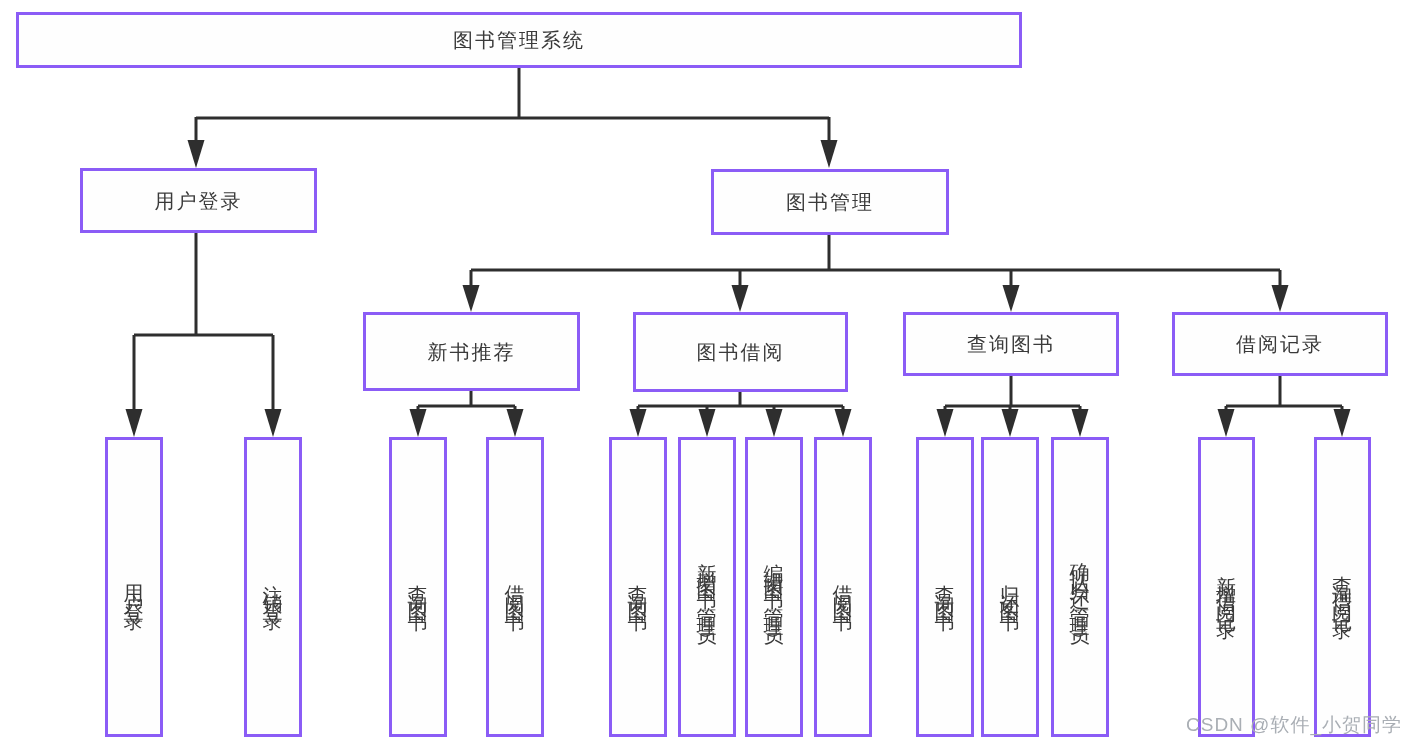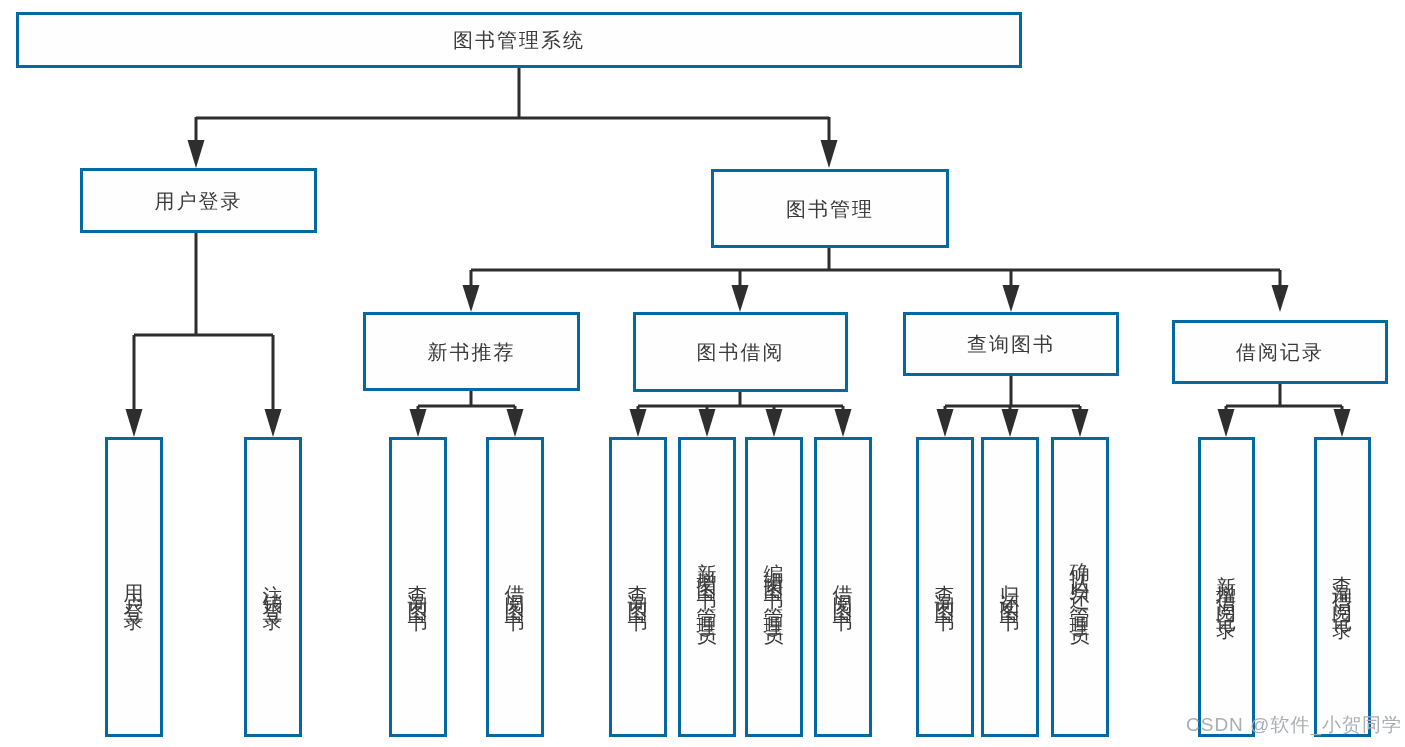--- a/index.html
+++ b/index.html
@@ -13,21 +13,21 @@
   }
   .connectors {
     position: absolute;
     left: 0; top: 0;
     width: 1405px; height: 747px;
     pointer-events: none;
   }
   .box {
     position: absolute;
     box-sizing: border-box;
-    border: 3px solid #0369a1;
+    border: 3px solid #8b5cf6;
     background: #fefefe;
     color: #3a3a3a;
     display: flex;
     align-items: center;
     justify-content: center;
     font-size: 20px;
     line-height: 1;
   }
   .hbox { letter-spacing: 2px; }
   .vbox {
@@ -81,26 +81,26 @@
       <polygon points="1001.5,409 1018.5,409 1010,437"></polygon>
       <polygon points="1071.5,409 1088.5,409 1080,437"></polygon>
       <polygon points="1217.5,409 1234.5,409 1226,437"></polygon>
       <polygon points="1333.5,409 1350.5,409 1342,437"></polygon>
     </g>
   </svg>
 
   <div class="box hbox" style="left:16px;top:12px;width:1006px;height:56px">图书管理系统</div>
 
   <div class="box hbox" style="left:80px;top:168px;width:237px;height:65px">用户登录</div>
-  <div class="box hbox" style="left:711px;top:169px;width:238px;height:79px">图书管理</div>
+  <div class="box hbox" style="left:711px;top:169px;width:238px;height:66px">图书管理</div>
 
   <div class="box hbox" style="left:363px;top:312px;width:217px;height:79px">新书推荐</div>
   <div class="box hbox" style="left:633px;top:312px;width:215px;height:80px">图书借阅</div>
   <div class="box hbox" style="left:903px;top:312px;width:216px;height:64px">查询图书</div>
-  <div class="box hbox" style="left:1172px;top:320px;width:216px;height:64px">借阅记录</div>
+  <div class="box hbox" style="left:1172px;top:312px;width:216px;height:64px">借阅记录</div>
 
   <div class="box vbox" style="left:105px;width:58px">用户登录</div>
   <div class="box vbox" style="left:244px;width:58px">注销登录</div>
 
   <div class="box vbox" style="left:389px;width:58px">查询图书</div>
   <div class="box vbox" style="left:486px;width:58px">借阅图书</div>
 
   <div class="box vbox" style="left:609px;width:58px">查询图书</div>
   <div class="box vbox" style="left:678px;width:58px">新增图书（管理员）</div>
   <div class="box vbox" style="left:745px;width:58px">编辑图书（管理员）</div>

